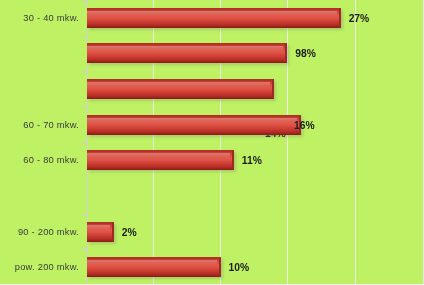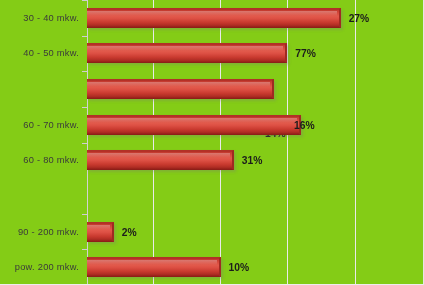--- a/index.html
+++ b/index.html
@@ -7,21 +7,21 @@
     padding: 0;
     background: #ffffff;
   }
   body {
     font-family: "Liberation Sans", sans-serif;
   }
   #chart-root {
     position: relative;
     width: 424px;
     height: 285px;
-    background: #84cc16;
+    background: #bef264;
     box-sizing: border-box;
     border-right: 1px solid #e6e6e6;
     border-bottom: 1px solid #ededed;
     overflow: hidden;
   }
 
   
   #plot-area {
     position: absolute;
     left: 87px;
@@ -145,25 +145,24 @@
       <div class="row" style="top: 0px; height: 35.625px;">
         <div class="tick"></div>
         <div class="cat-label">30 - 40 mkw.</div>
         <div class="bar-wrap" style="width: 253.65px;">
           <div class="bar"></div>
         </div>
         <div class="value-label" style="left: 348.65px;">27%</div>
       </div>
       <div class="row" style="top: 35.625px; height: 35.625px;">
         <div class="tick"></div>
-        <div class="cat-label">40 - 50 mkw.</div>
         <div class="bar-wrap" style="width: 200.25px;">
           <div class="bar"></div>
         </div>
-        <div class="value-label" style="left: 295.25px;">77%</div>
+        <div class="value-label" style="left: 295.25px;">98%</div>
       </div>
       <div class="row" style="top: 71.25px; height: 35.625px;">
         <div class="tick"></div>
         <div class="bar-wrap" style="width: 186.9px;">
           <div class="bar"></div>
         </div>
         <div class="value-label" style="left: 265px; margin-top: 44px;">14%</div>
       </div>
       <div class="row" style="top: 106.875px; height: 35.625px;">
         <div class="tick"></div>
@@ -172,21 +171,21 @@
           <div class="bar"></div>
         </div>
         <div class="value-label" style="left: 294px;">16%</div>
       </div>
       <div class="row" style="top: 142.5px; height: 35.625px;">
         <div class="tick"></div>
         <div class="cat-label">60 - 80 mkw.</div>
         <div class="bar-wrap" style="width: 146.85px;">
           <div class="bar"></div>
         </div>
-        <div class="value-label" style="left: 241.85px;">31%</div>
+        <div class="value-label" style="left: 241.85px;">11%</div>
       </div>
       <div class="row" style="top: 213.75px; height: 35.625px;">
         <div class="tick"></div>
         <div class="cat-label">90 - 200 mkw.</div>
         <div class="bar-wrap" style="width: 26.7px;">
           <div class="bar"></div>
         </div>
         <div class="value-label" style="left: 121.7px;">2%</div>
       </div>
       <div class="row" style="top: 249.375px; height: 35.625px;">

